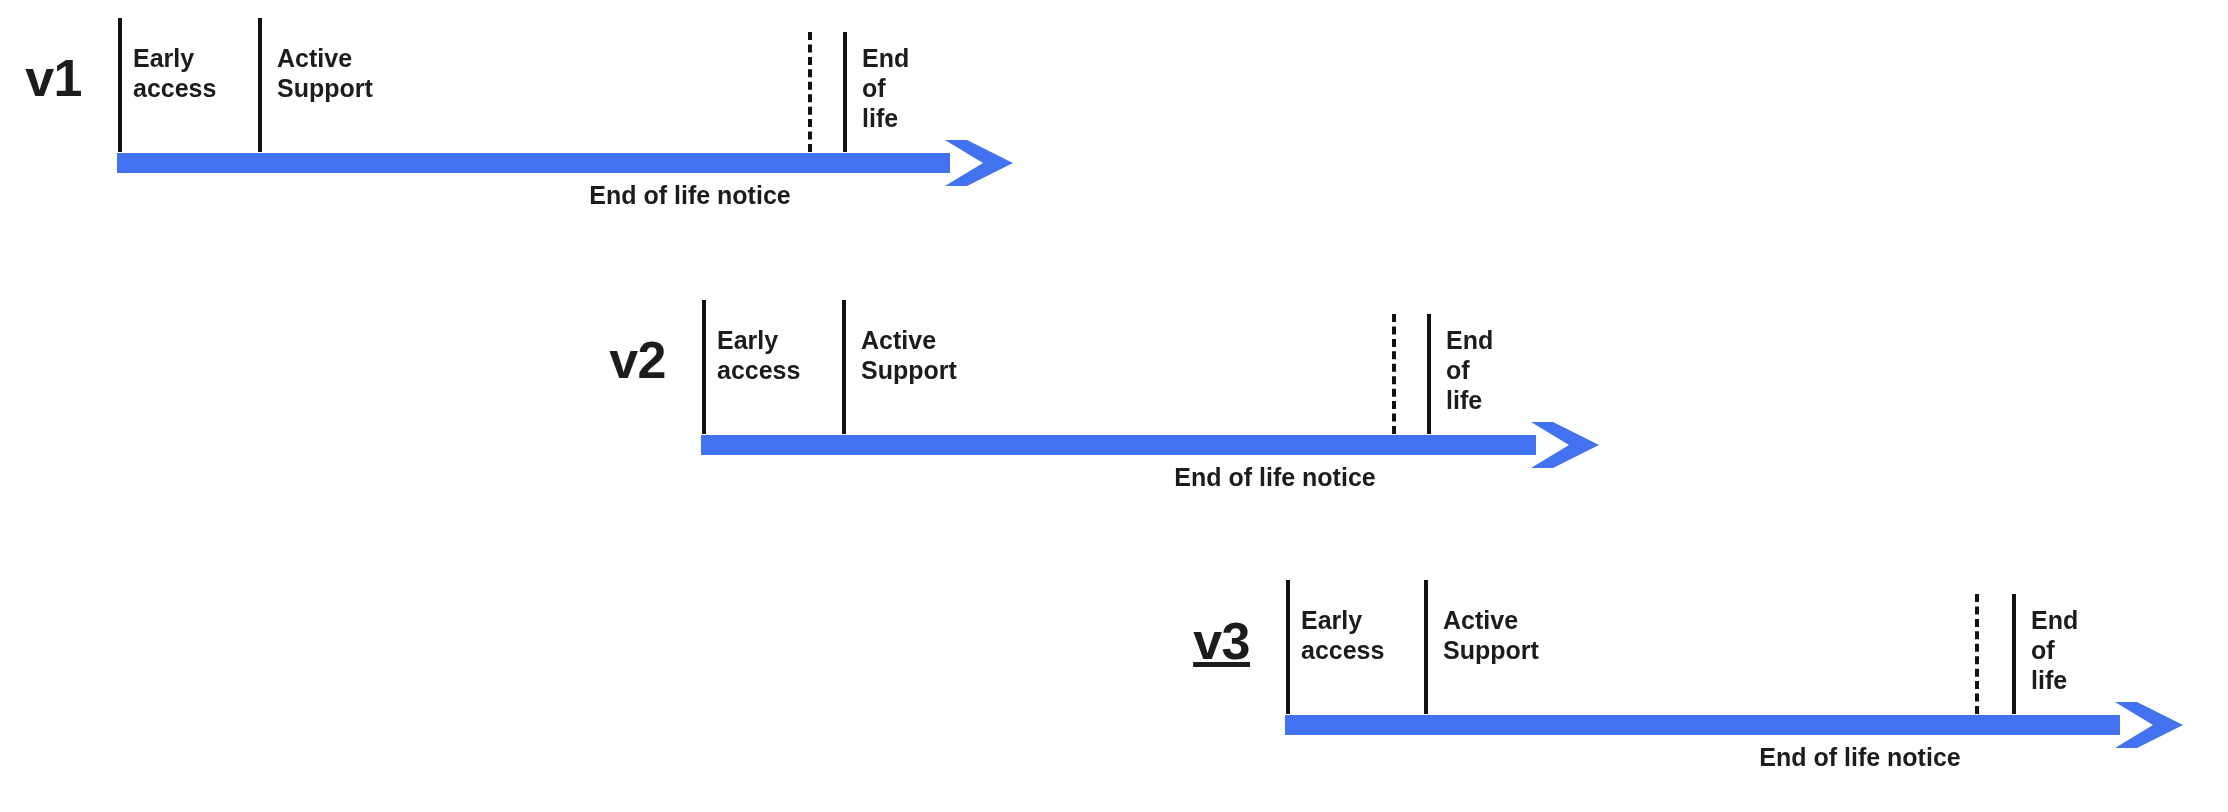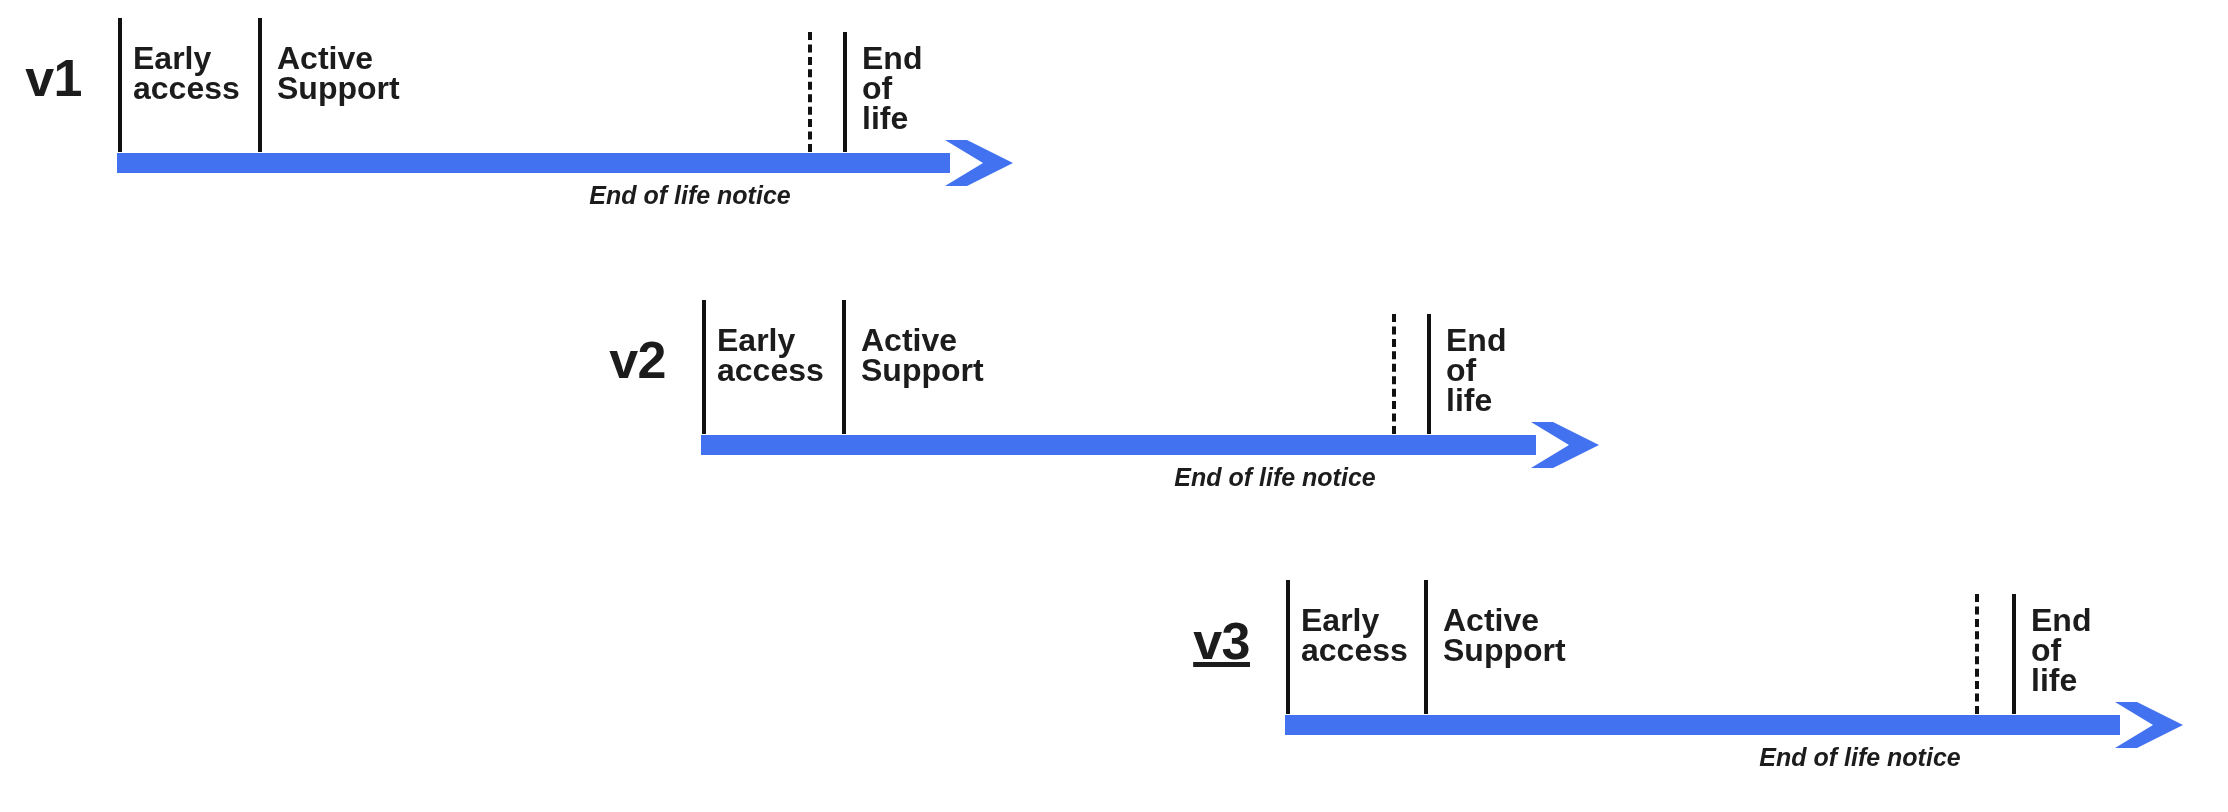--- a/index.html
+++ b/index.html
@@ -51,21 +51,21 @@
 
   .divider.dashed {
     width: 0;
     background: transparent;
     border-left: 4px dashed #111111;
   }
 
   
   .phase-label {
     position: absolute;
-    font-size: 32px;
+    font-size: 25px;
     font-weight: 700;
     color: #1c1c1c;
     line-height: 30px;
     white-space: pre-line;
   }
 
   
   .arrow-wrap {
     position: absolute;
   }
@@ -76,21 +76,20 @@
   
   .notice-label {
     position: absolute;
     font-size: 25px;
     font-weight: 700;
     color: #1c1c1c;
     line-height: 30px;
     white-space: nowrap;
     text-align: center;
     transform: translateX(-50%);
-    font-style: italic;
   }
 </style>
 </head>
 <body>
 
 <div id="diagram">
 
   <div class="timeline-row">
 
     <div class="version-label" style="left:0px; top:52px; width:82px;">v1</div>

